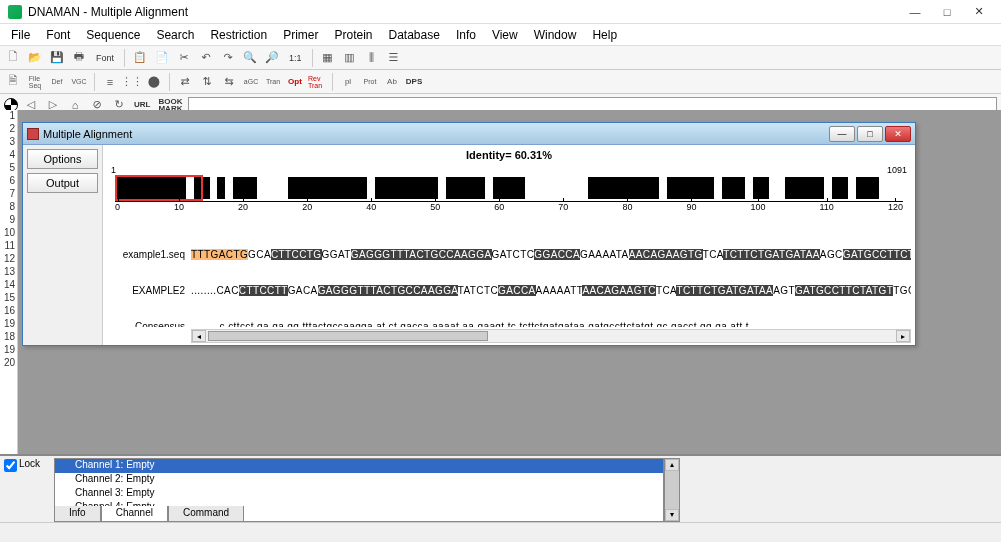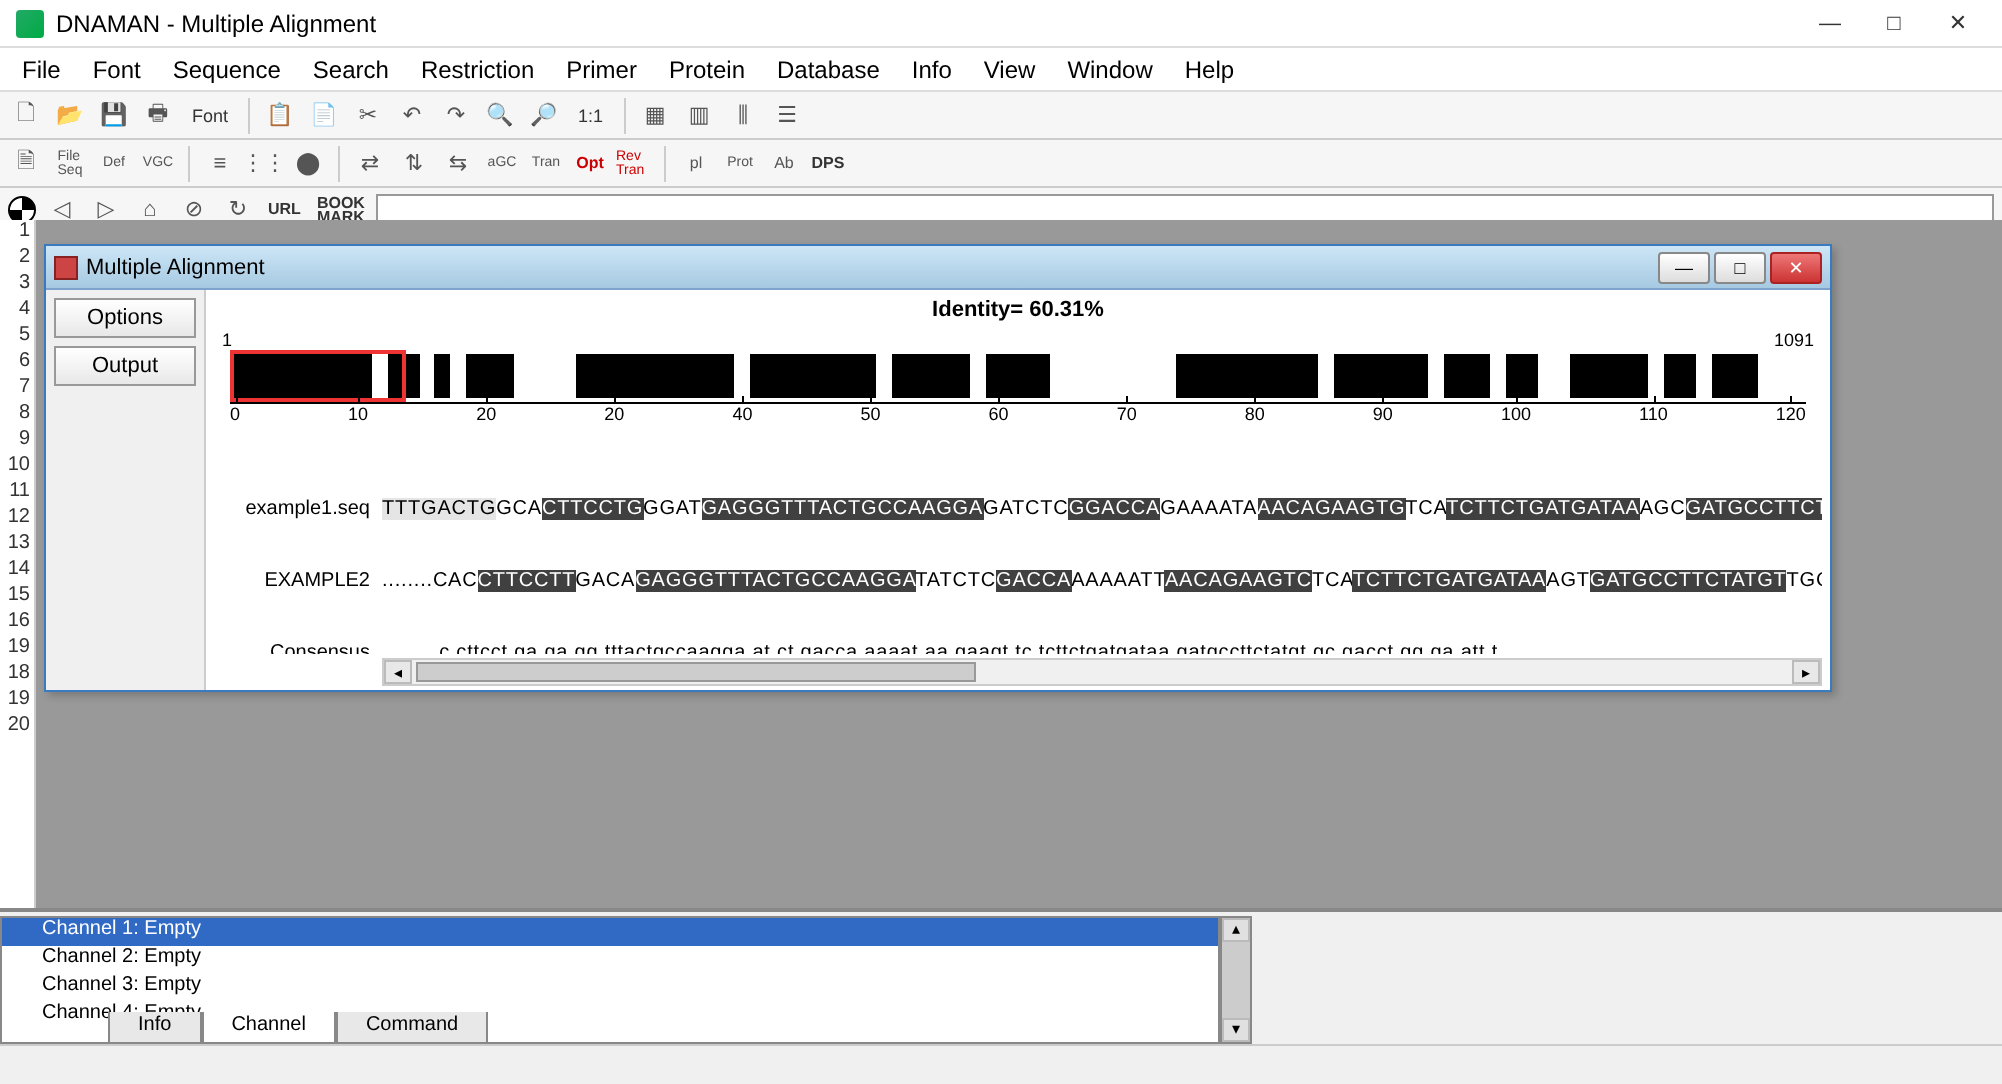--- a/index.html
+++ b/index.html
@@ -45,21 +45,21 @@
 .overview .bars { position:absolute; top:12px; left:8px; right:8px; height:22px; background:#fff;}
 .overview .bars .b { position:absolute; top:0; bottom:0; background:#000;}
 .overview .sel { position:absolute; top:10px; left:8px; width:88px; height:26px; border:2px solid #e33;}
 .overview .ticks { position:absolute; bottom:0; left:8px; right:8px; height:14px; border-top:1px solid #000; display:flex; justify-content:space-between; font-size:9px;}
 .overview .ticks span { position:relative; }
 .overview .ticks span::before { content:''; position:absolute; top:-4px; left:50%; width:1px; height:4px; background:#000;}
 .seq-area { position:absolute; top:80px; left:4px; right:4px; bottom:18px; font-family:"Courier New",monospace; font-size:10px; line-height:12px; white-space:pre; overflow:hidden;}
 .seq-row { display:flex; height:12px;}
 .seq-label { width:84px; text-align:right; padding-right:6px; color:#000;}
 .seq-data { flex:1; overflow:hidden; white-space:nowrap; letter-spacing:0.4px;}
-.seq-data .hl-c { background:#e5e5e5; color:#000;}
+.seq-data .hl-c { background:#fdba74; color:#000;}
 .seq-data .hl-d { background:#404040; color:#fff;}
 .scroll-h { position:absolute; bottom:2px; left:88px; right:4px; height:14px; background:#f0f0f0; border:1px solid #ccc; display:flex; align-items:center;}
 .scroll-h .arr { width:14px;height:12px;background:#e8e8e8;border:1px solid #bbb; display:flex;align-items:center;justify-content:center;font-size:8px;cursor:pointer;}
 .scroll-h .thumb { width:280px;height:10px;background:#cdcdcd;border:1px solid #999;margin-left:2px;}
 .bottom-panel { position:absolute; left:0; bottom:20px; right:0; height:68px; background:#f0f0f0; border-top:2px solid #888; display:flex; }
 .bottom-panel .lock-area { width:54px; padding:2px 4px; font-size:10px; display:flex; align-items:flex-start; gap:2px;}
 .bottom-panel .lock-area input { margin-top:1px;}
 .bottom-panel .channels { flex:1; max-width:610px; border:1px solid #888; background:#fff; font-family:"Courier New",monospace; font-size:10px; position:relative; margin-top:2px;}
 .bottom-panel .channels .ch-row { height:14px; padding:0 20px; line-height:12px; cursor:pointer;}
 .bottom-panel .channels .ch-row.sel { background:#316ac5; color:#fff;}
@@ -258,20 +258,24 @@
           <span class="arr">◂</span>
           <div class="thumb"></div>
           <span class="arr" style="margin-left:auto">▸</span>
         </div>
       </div>
     </div>
   </div>
 </div>
 
 <div class="bottom-panel">
+  <div class="lock-area">
+    <input type="checkbox" checked="" style="">
+    <span>Lock</span>
+  </div>
   <div class="channels">
     <div class="ch-row sel">Channel 1: Empty</div>
     <div class="ch-row">Channel 2: Empty</div>
     <div class="ch-row">Channel 3: Empty</div>
     <div class="ch-row">Channel 4: Empty</div>
   </div>
   <div class="ch-scroll">
     <span>▴</span>
     <div class="track"></div>
     <span>▾</span>

